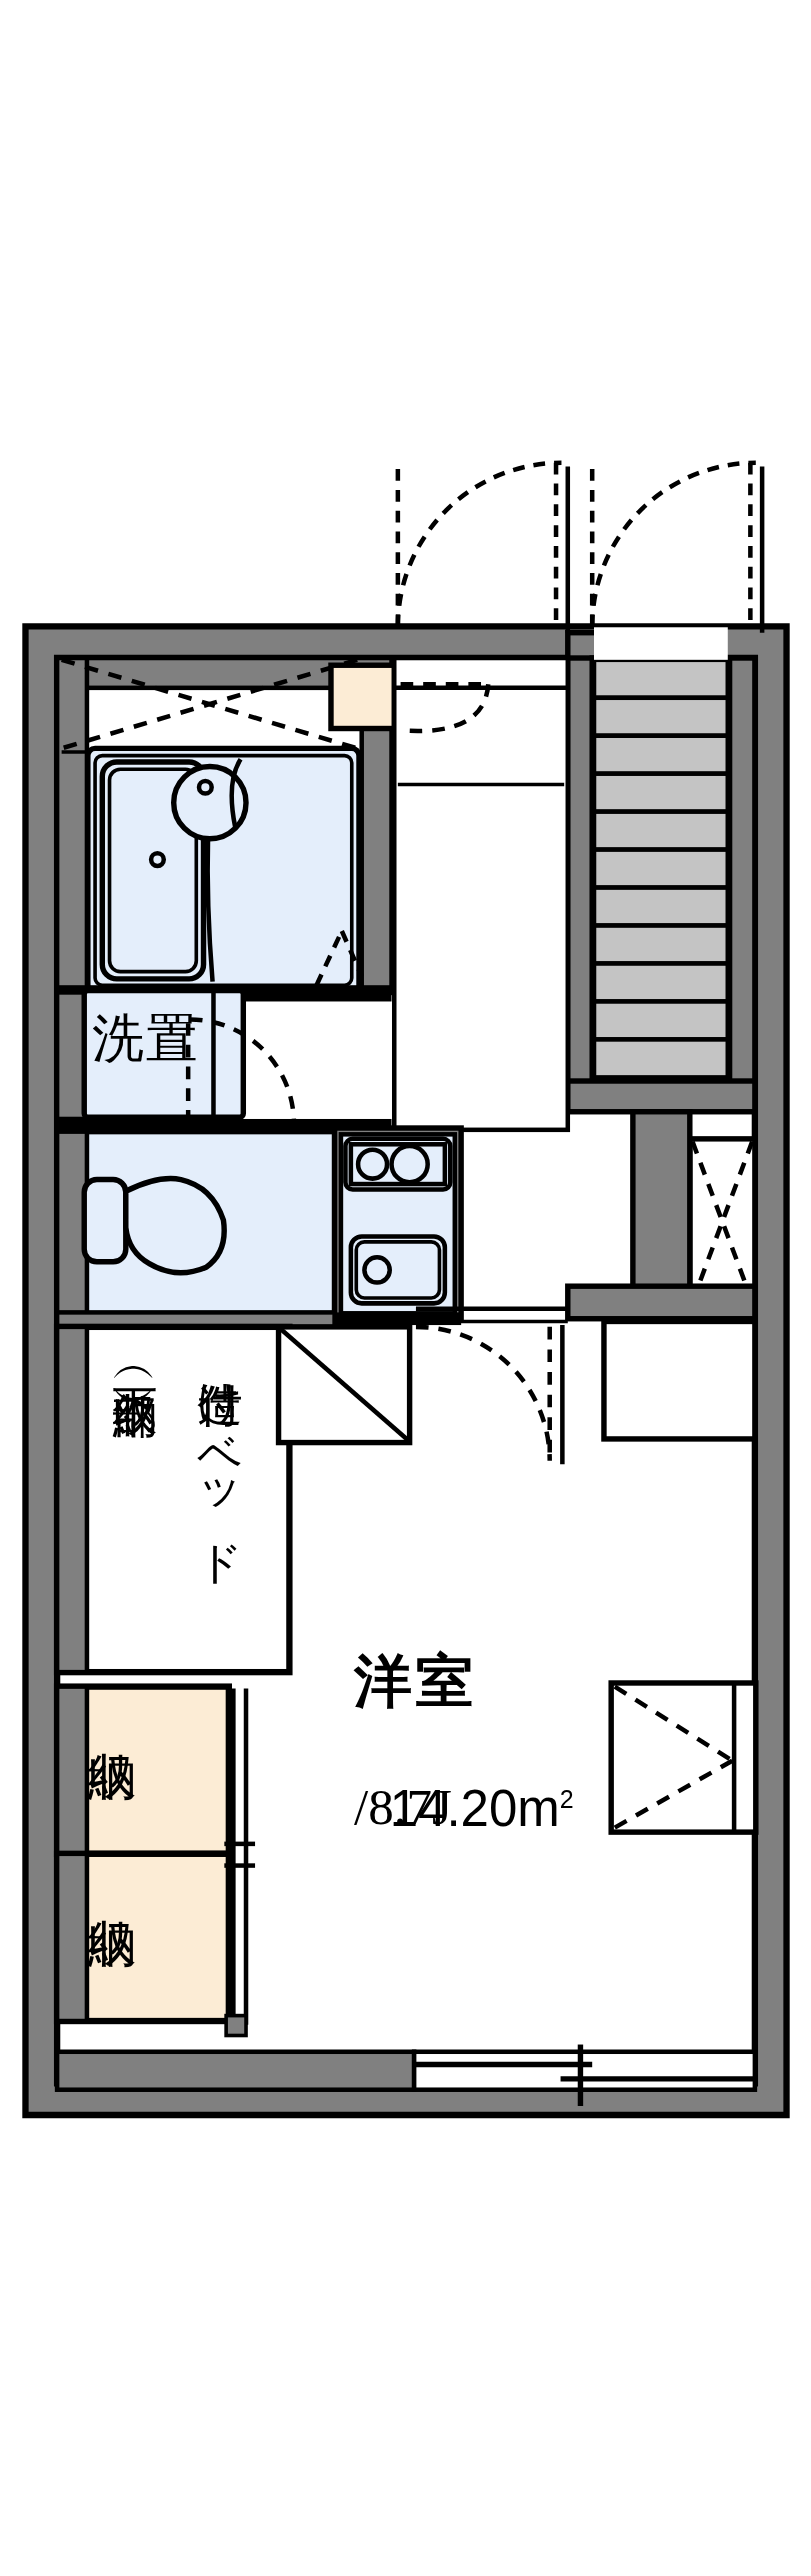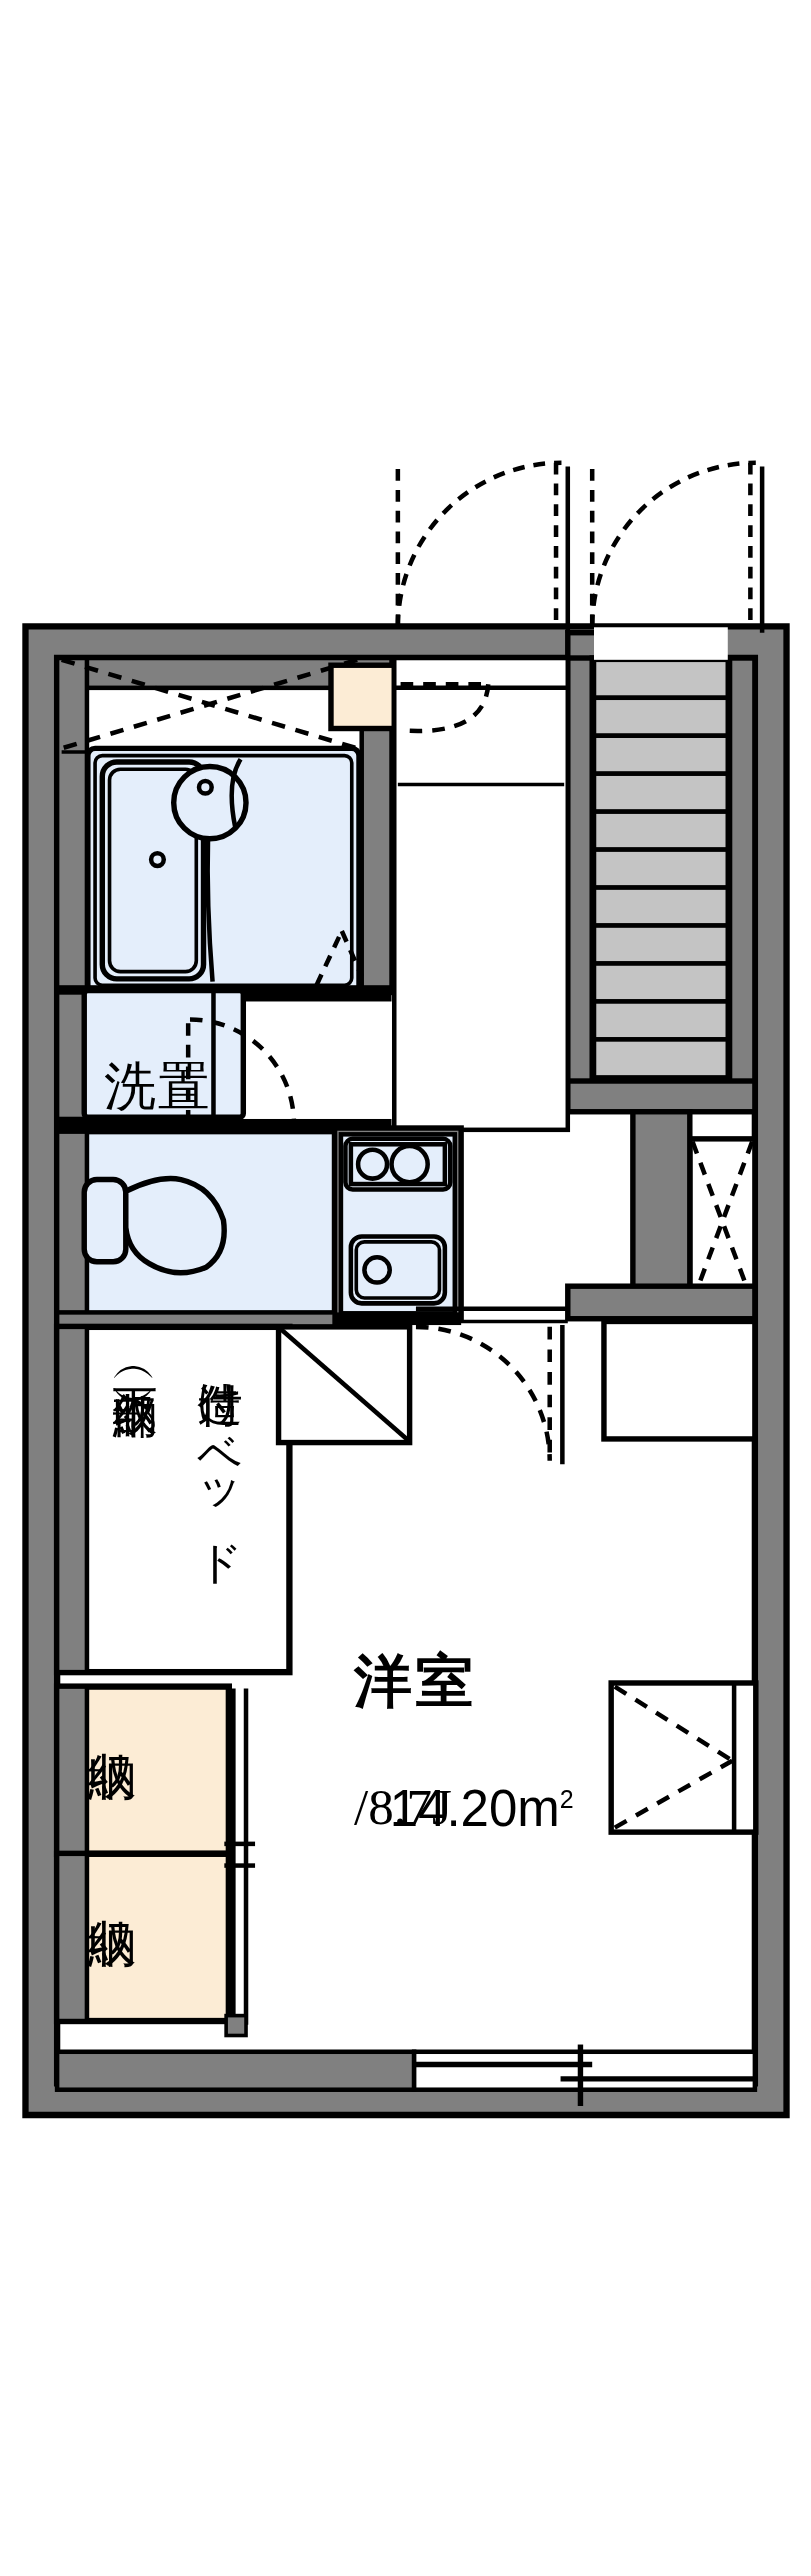--- a/index.html
+++ b/index.html
@@ -227,21 +227,21 @@
       <rect x="458" y="2270" width="377" height="42" fill="#ffffff" stroke="#000000" stroke-width="5"></rect>
       <g stroke="#000000" stroke-width="6" fill="none">
         <path d="M458,2284 L655,2284"></path>
         <path d="M620,2300 L835,2300"></path>
         <path d="M642,2262 L642,2330"></path>
       </g>
     </g>
 
   </svg>
 
-  <div class="lbl" style="left:92px;top:1060px;font-size:52px;line-height:52px;letter-spacing:1.8px;margin-left:12px;">洗置</div>
+  <div class="lbl" style="left:92px;top:1012px;font-size:52px;line-height:52px;letter-spacing:1.8px;">洗置</div>
 
   <div class="lbl vlabel" style="left:195px;top:1347px;font-size:45px;line-height:51px;">造付けベッド</div>
 
   <div class="lbl vlabel" style="left:110px;top:1352px;font-size:45px;line-height:51px;">（下部収納）</div>
 
   <div class="lbl vlabel" style="left:86px;top:1713px;font-size:49px;line-height:54px;">収納</div>
 
   <div class="lbl vlabel" style="left:86px;top:1880px;font-size:49px;line-height:54px;">収納</div>
 
   <div class="lbl" style="left:354px;top:1652px;font-size:58px;line-height:58px;letter-spacing:3.6px;font-weight:bold;">洋室</div>

